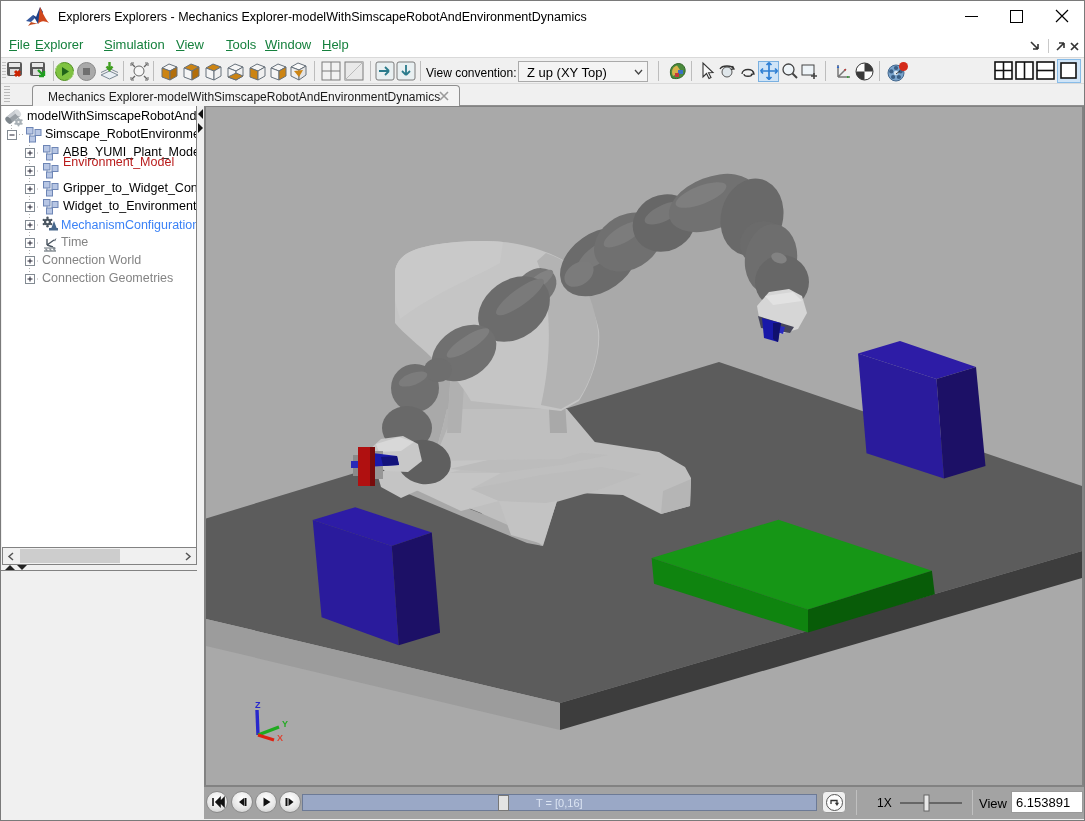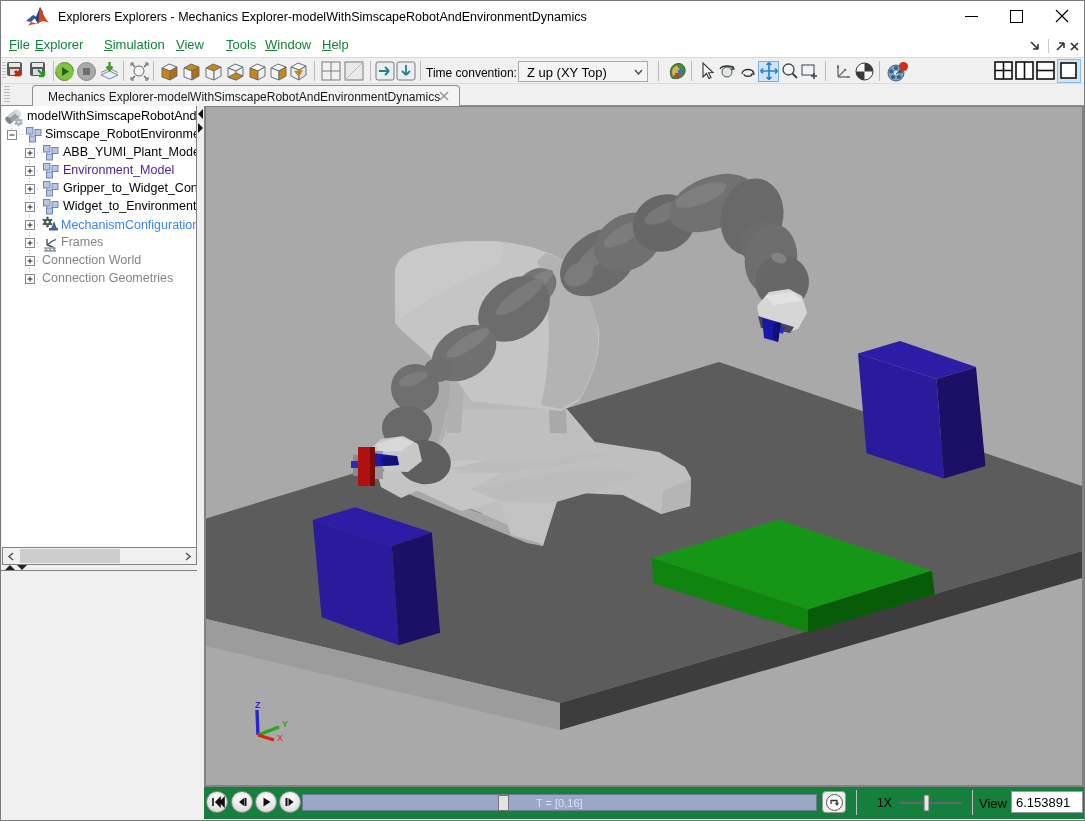--- a/index.html
+++ b/index.html
@@ -42,21 +42,21 @@
   border:1px solid #828282; border-top:none; }
 #hthumb { position:absolute; left:17px; top:1px; width:100px; height:14px; background:#cdcdcd; }
 #splith { position:absolute; left:0px; top:564px; width:196px; height:5px; background:#f0f0f0; }
 #lowerpanel { position:absolute; left:0px; top:569px; width:196px; height:249px; background:#f0f0f0;
   border-top:1px solid #828282; }
 #vsplit { position:absolute; left:196px; top:104px; width:7px; height:714px; background:#f0f0f0; }
 
 #vp { position:absolute; left:203px; top:104px; width:880px; height:682px;
   background:#a9a9a9; border:2px solid #828282; }
 
-#playbar { position:absolute; left:203px; top:786px; width:880px; height:32px; background:#15803d; }
+#playbar { position:absolute; left:203px; top:786px; width:880px; height:32px; background:#a3a3a3; }
 .pbtn { position:absolute; top:4px; width:22px; height:22px; border-radius:50%;
   background:radial-gradient(circle at 50% 35%, #ffffff 0%, #e8e8e8 55%, #c9c9c9 100%);
   border:1px solid #8a8a8a; }
 #tslider { position:absolute; left:98px; top:7px; width:515px; height:17px;
   background:#9aa8c6; border:1px solid #6c7a96; }
 #tthumb { position:absolute; left:195px; top:0px; width:11px; height:16px;
   background:#e3e3e3; border:1px solid #777; }
 #tlabel { position:absolute; left:233px; top:2px; font-size:11px; color:#dbe4f2; }
 #loopbtn { position:absolute; left:618px; top:4px; width:24px; height:22px; border:1px solid #999;
   border-radius:4px; background:#f0f0f0; }
@@ -188,21 +188,21 @@
     <div class="tsep" style="left:369px"></div>
     <svg class="tbi" style="left:374px" width="20" height="20" viewBox="0 0 20 20">
       <rect x="1" y="1" width="18" height="18" rx="2" fill="#e9f0f2" stroke="#7b7b7b"></rect>
       <path d="M4 10 L14 10 M14 10 L10 6 M14 10 L10 14" stroke="#2a7b8c" stroke-width="1.8" fill="none"></path>
     </svg>
     <svg class="tbi" style="left:395px" width="20" height="20" viewBox="0 0 20 20">
       <rect x="1" y="1" width="18" height="18" rx="2" fill="#e9f0f2" stroke="#7b7b7b"></rect>
       <path d="M10 4 L10 14 M10 14 L6 10 M10 14 L14 10" stroke="#2a7b8c" stroke-width="1.8" fill="none"></path>
     </svg>
     <div class="tsep" style="left:419px"></div>
-    <span id="viewconv-label">Time convention:</span>
+    <span id="viewconv-label">View convention:</span>
     <div id="viewconv">
         <span>Z up (XY Top)</span>
         <svg class="arr" width="9" height="8">
           <path d="M1 2 L4.5 6 L8 2" stroke="#444" stroke-width="1.3" fill="none"></path>
         </svg>
       </div>
     <div class="tsep" style="left:657px"></div>
     <svg class="tbi" style="left:667px" width="20" height="20" viewBox="0 0 20 20">
       <path d="M4 17 C1 12 2 5 8 3 C14 1 18 6 17 11 C16 16 10 19 4 17 Z" fill="#4a8a3c" stroke="#33652a"></path>
       <path d="M5 15 C3 11 4 6 9 4.5 L12 9 C10 12 8 14 5 15 Z" fill="#d8b24a"></path>
@@ -365,25 +365,25 @@
       <g transform="translate(40,130)">
         <path d="M5 9 L12 4 M5 9 L11 11 M5 9 L5 3" stroke="#4a5560" stroke-width="1.4" fill="none"></path>
         <path d="M12 4 L14.5 2 L13 5.5 Z M11 11 L14 12 L11.5 13.8 Z" fill="#4a5560"></path>
         <path d="M2 15 L14 15 M3.5 12.5 L5.5 15 M7.5 12.5 L9.5 15 M11.5 12.5 L13.5 15" stroke="#8a9298" stroke-width="1.3"></path>
         <path d="M2 12 L13 12" stroke="#8a9298" stroke-width="1.3"></path>
       </g>
     </svg>
     <span class="trow" style="left:25px;top:3px;color:#000">modelWithSimscapeRobotAndEnvironmentDynamics</span>
     <span class="trow" style="left:43px;top:21px;color:#000">Simscape_RobotEnvironmentDynamics</span>
     <span class="trow" style="left:61px;top:39px;color:#000">ABB_YUMI_Plant_Model</span>
-    <span class="trow" style="left:61px;top:57px;color:#4c1d95">Environment_Model</span>
+    <span class="trow" style="left:61px;top:49px;color:#b91c1c">Environment_Model</span>
     <span class="trow" style="left:61px;top:75px;color:#000">Gripper_to_Widget_Contact_Forces</span>
     <span class="trow" style="left:61px;top:93px;color:#000">Widget_to_Environment_Contact_Forces</span>
     <span class="trow" style="left:59px;top:112px;color:#3b82f6">MechanismConfiguration</span>
-    <span class="trow" style="left:59px;top:129px;color:#848484">Frames</span>
+    <span class="trow" style="left:59px;top:129px;color:#848484">Time</span>
     <span class="trow" style="left:40px;top:147px;color:#848484">Connection World</span>
     <span class="trow" style="left:40px;top:165px;color:#848484">Connection Geometries</span>
   </div>
   <div id="hscroll">
     <div id="hthumb"></div>
     <svg style="position:absolute;left:4px;top:4px" width="8" height="9">
         <path d="M6 1 L2 4.5 L6 8" stroke="#555" stroke-width="1.5" fill="none"></path>
       </svg>
     <svg style="position:absolute;right:4px;top:4px" width="8" height="9">
         <path d="M2 1 L6 4.5 L2 8" stroke="#555" stroke-width="1.5" fill="none"></path>

